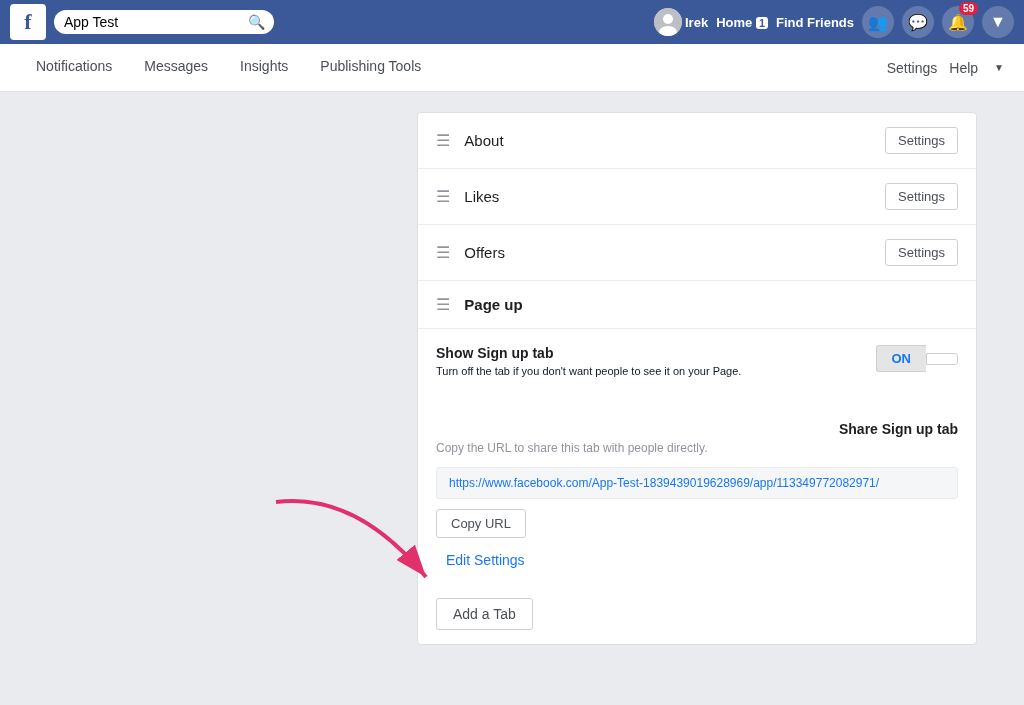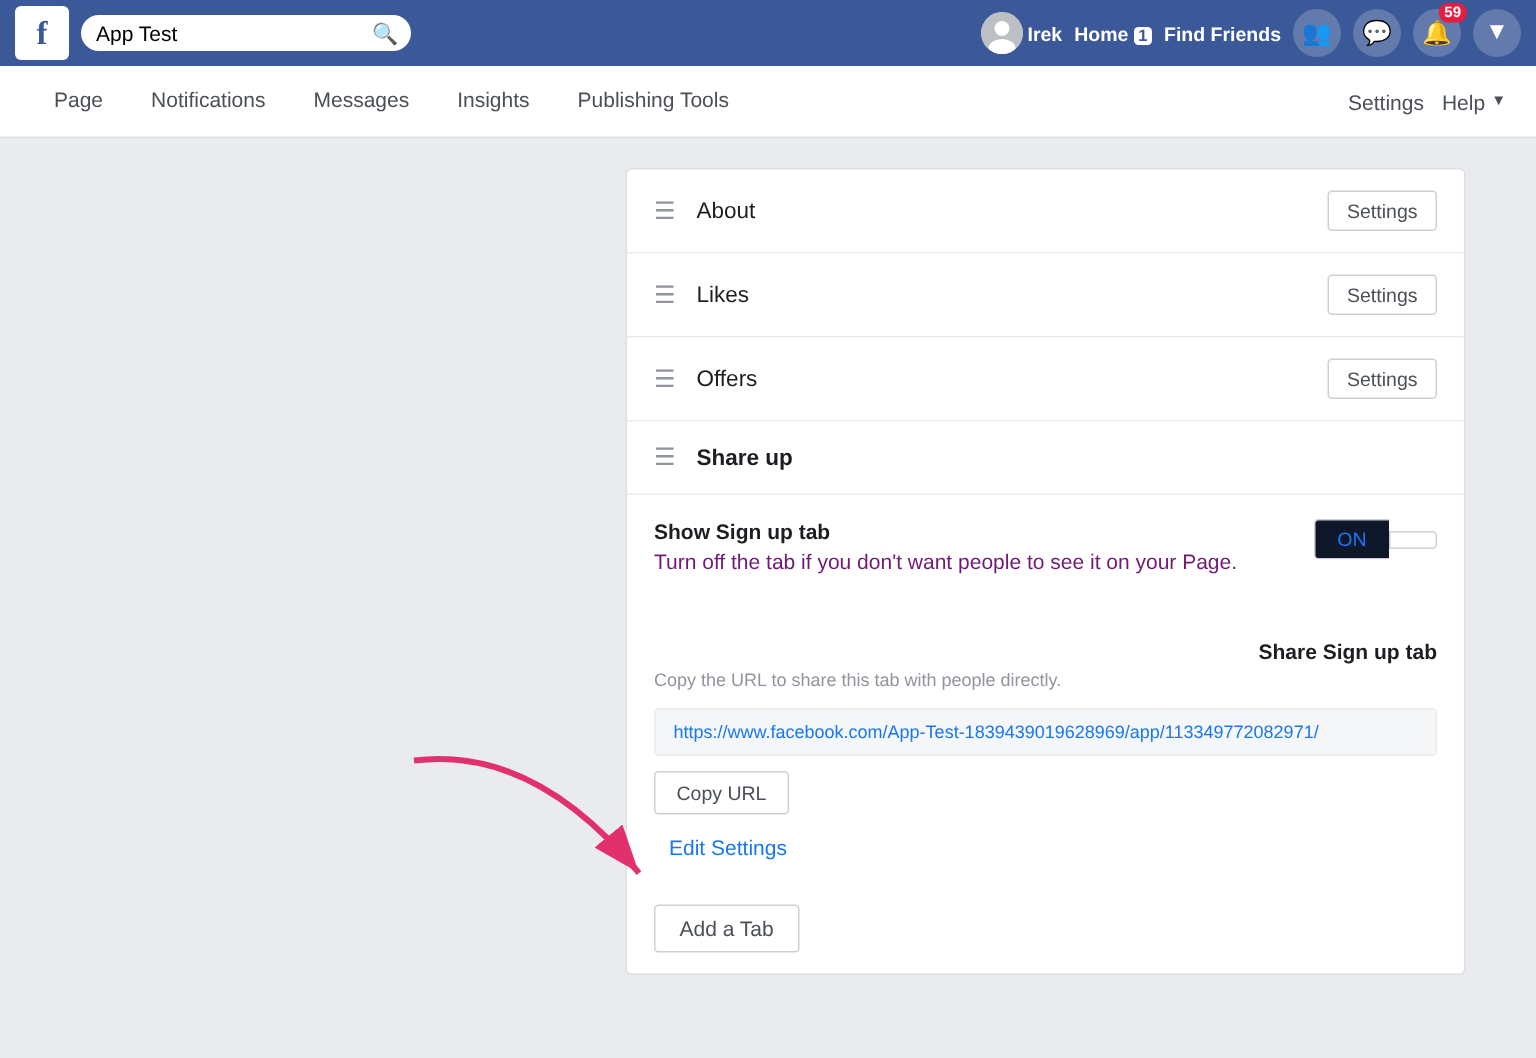--- a/index.html
+++ b/index.html
@@ -78,21 +78,21 @@
       font-size: 14px;
       font-weight: 500;
       cursor: pointer;
       border-bottom: 3px solid transparent;
       text-decoration: none;
     }
     .page-nav-right { display: flex; align-items: center; gap: 12px; }
     .page-nav-btn {
       color: #4b4f56; font-size: 14px; font-weight: 500; cursor: pointer;
     }
-    .help-btn { display: flex; align-items: center; gap: 2px; }
+    .help-btn { display: flex; align-items: center; gap: 14px; }
 
     
     .main-content {
       display: flex;
       padding: 20px;
       min-height: calc(100vh - 92px);
     }
     .left-sidebar { width: 370px; flex-shrink: 0; }
     .center-panel { flex: 1; max-width: 560px; margin: 0 auto; }
 
@@ -137,31 +137,31 @@
       margin: 0;
       padding: 16px 18px;
     }
     .signup-option {
       display: flex;
       justify-content: space-between;
       align-items: flex-start;
       margin-bottom: 12px;
     }
     .signup-option-text h4 { font-size: 14px; font-weight: 600; color: #1c1e21; margin-bottom: 4px; }
-    .signup-option-text p { font-size: 14px; color: #701a75; max-width: 400px; }
+    .signup-option-text p { font-size: 11px; color: #0f172a; max-width: 400px; }
 
     
     .toggle-container { display: flex; align-items: center; gap: 0; }
     .toggle-on {
-      background: #0f172a;
+      background: #e5e5e5;
       border: 1px solid #ccd0d5;
       border-right: none;
       padding: 5px 15px;
       font-size: 13px;
-      font-weight: 400;
+      font-weight: 700;
       color: #1877f2;
       cursor: pointer;
       border-radius: 3px 0 0 3px;
     }
     .toggle-off {
       background: #fff;
       border: 1px solid #ccd0d5;
       padding: 5px 12px;
       font-size: 13px;
       color: #4b4f56;
@@ -300,21 +300,20 @@
       <span class="badge">59</span>
     </div>
     <div class="nav-icon-btn">
       <span>▼</span>
     </div>
   </div>
 </div>
 
 <div class="page-nav">
   <div class="page-nav-left">
-    <a class="page-nav-item">Page</a>
     <a class="page-nav-item">Notifications</a>
     <a class="page-nav-item">Messages</a>
     <a class="page-nav-item">Insights</a>
     <a class="page-nav-item">Publishing Tools</a>
   </div>
   <div class="page-nav-right">
     <span class="page-nav-btn">Settings</span>
     <span class="page-nav-btn help-btn">
       <span>Help</span>
       <span style="font-size:10px; margin-left:2px;">▼</span>
@@ -346,21 +345,21 @@
       <div class="tab-row">
         <div class="tab-row-left">
           <span class="hamburger-icon">☰</span>
           <span class="tab-name">Offers</span>
         </div>
         <button class="settings-btn">Settings</button>
       </div>
 
       <div class="section-header">
         <span class="hamburger-icon">☰</span>
-        <span class="section-title">Share up</span>
+        <span class="section-title">Page up</span>
       </div>
 
       <div class="signup-content">
 
         <div class="signup-row">
           <div class="signup-option">
             <div class="signup-option-text">
               <h4>Show Sign up tab</h4>
               <p>Turn off the tab if you don't want people to see it on your Page.</p>
             </div>

